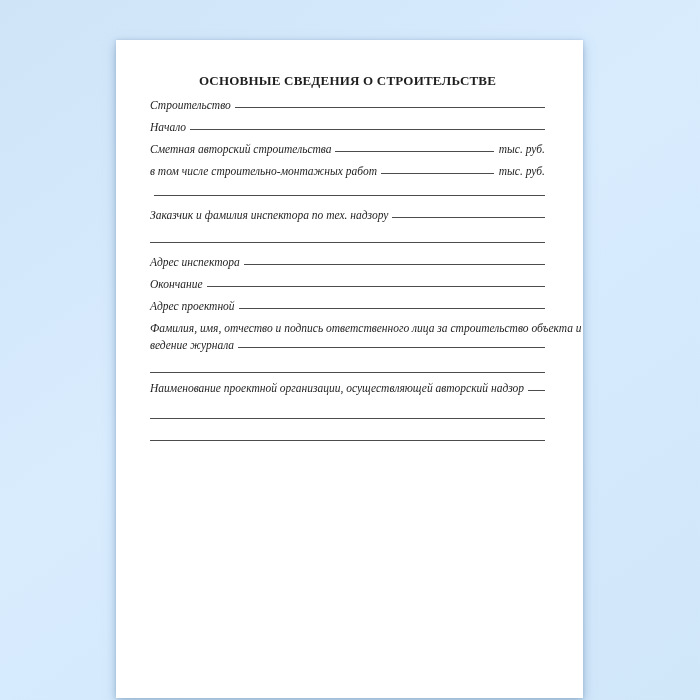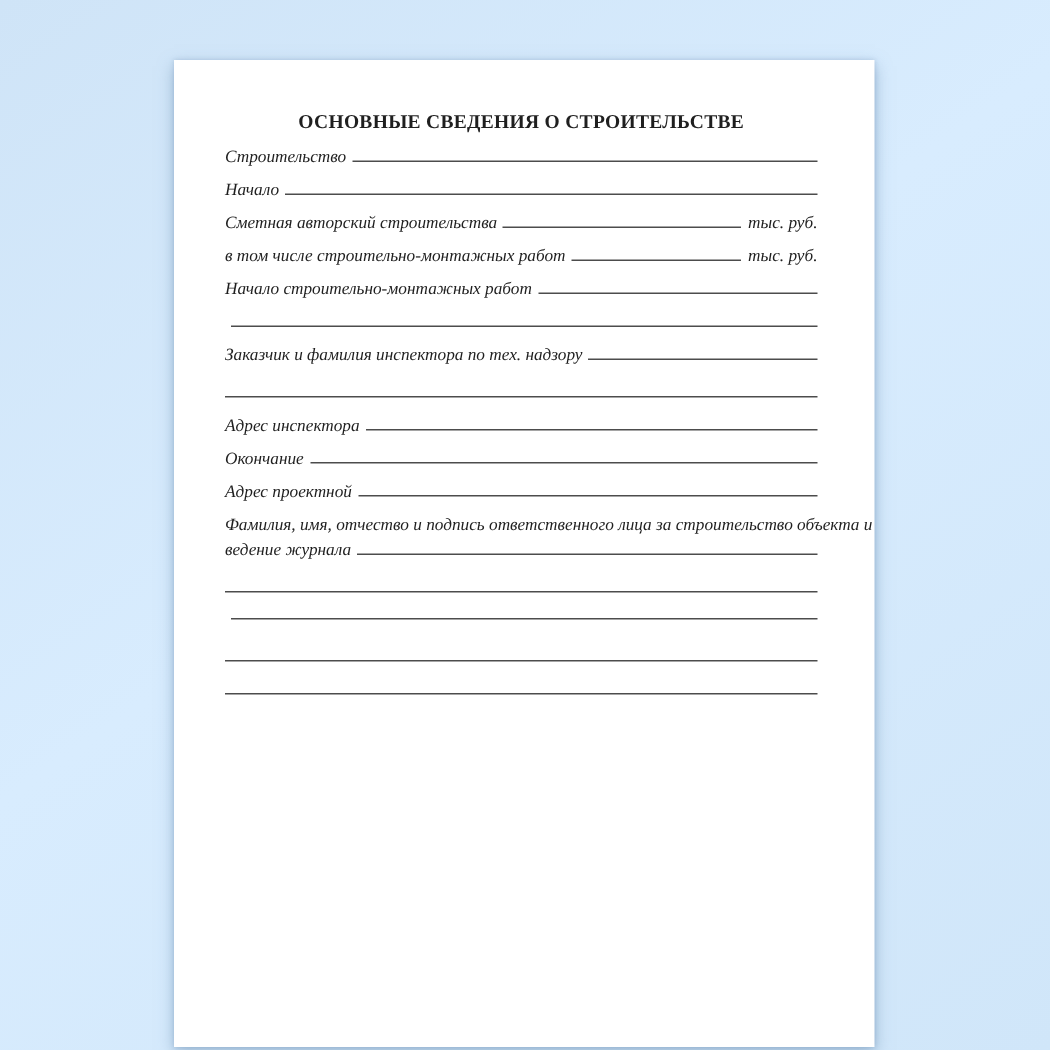--- a/index.html
+++ b/index.html
@@ -88,24 +88,20 @@
       <span class="fill"></span>
       <span class="suffix">тыс. руб.</span>
     </div>
 
     <div class="row">
       <span class="label">в том числе строительно-монтажных работ</span>
       <span class="fill"></span>
       <span class="suffix">тыс. руб.</span>
     </div>
 
-    <div class="row">
-      <span class="label">Начало строительно-монтажных работ</span>
-      <span class="fill"></span>
-    </div>
 
     <div class="row">
       <span class="fill"></span>
     </div>
 
     <div class="row">
       <span class="label">Заказчик и фамилия инспектора по тех. надзору</span>
       <span class="fill"></span>
     </div>
 
@@ -135,20 +131,21 @@
     <div class="row h17">
       <span class="label">ведение журнала</span>
       <span class="fill"></span>
     </div>
 
     <div class="row blank mt3">
       <span class="fill"></span>
     </div>
 
     <div class="row h18">
+      <span class="label">Наименование проектной организации, осуществляющей авторский надзор</span>
       <span class="fill"></span>
     </div>
 
     <div class="row blank mt6">
       <span class="fill"></span>
     </div>
 
     <div class="row blank">
       <span class="fill"></span>
     </div>

